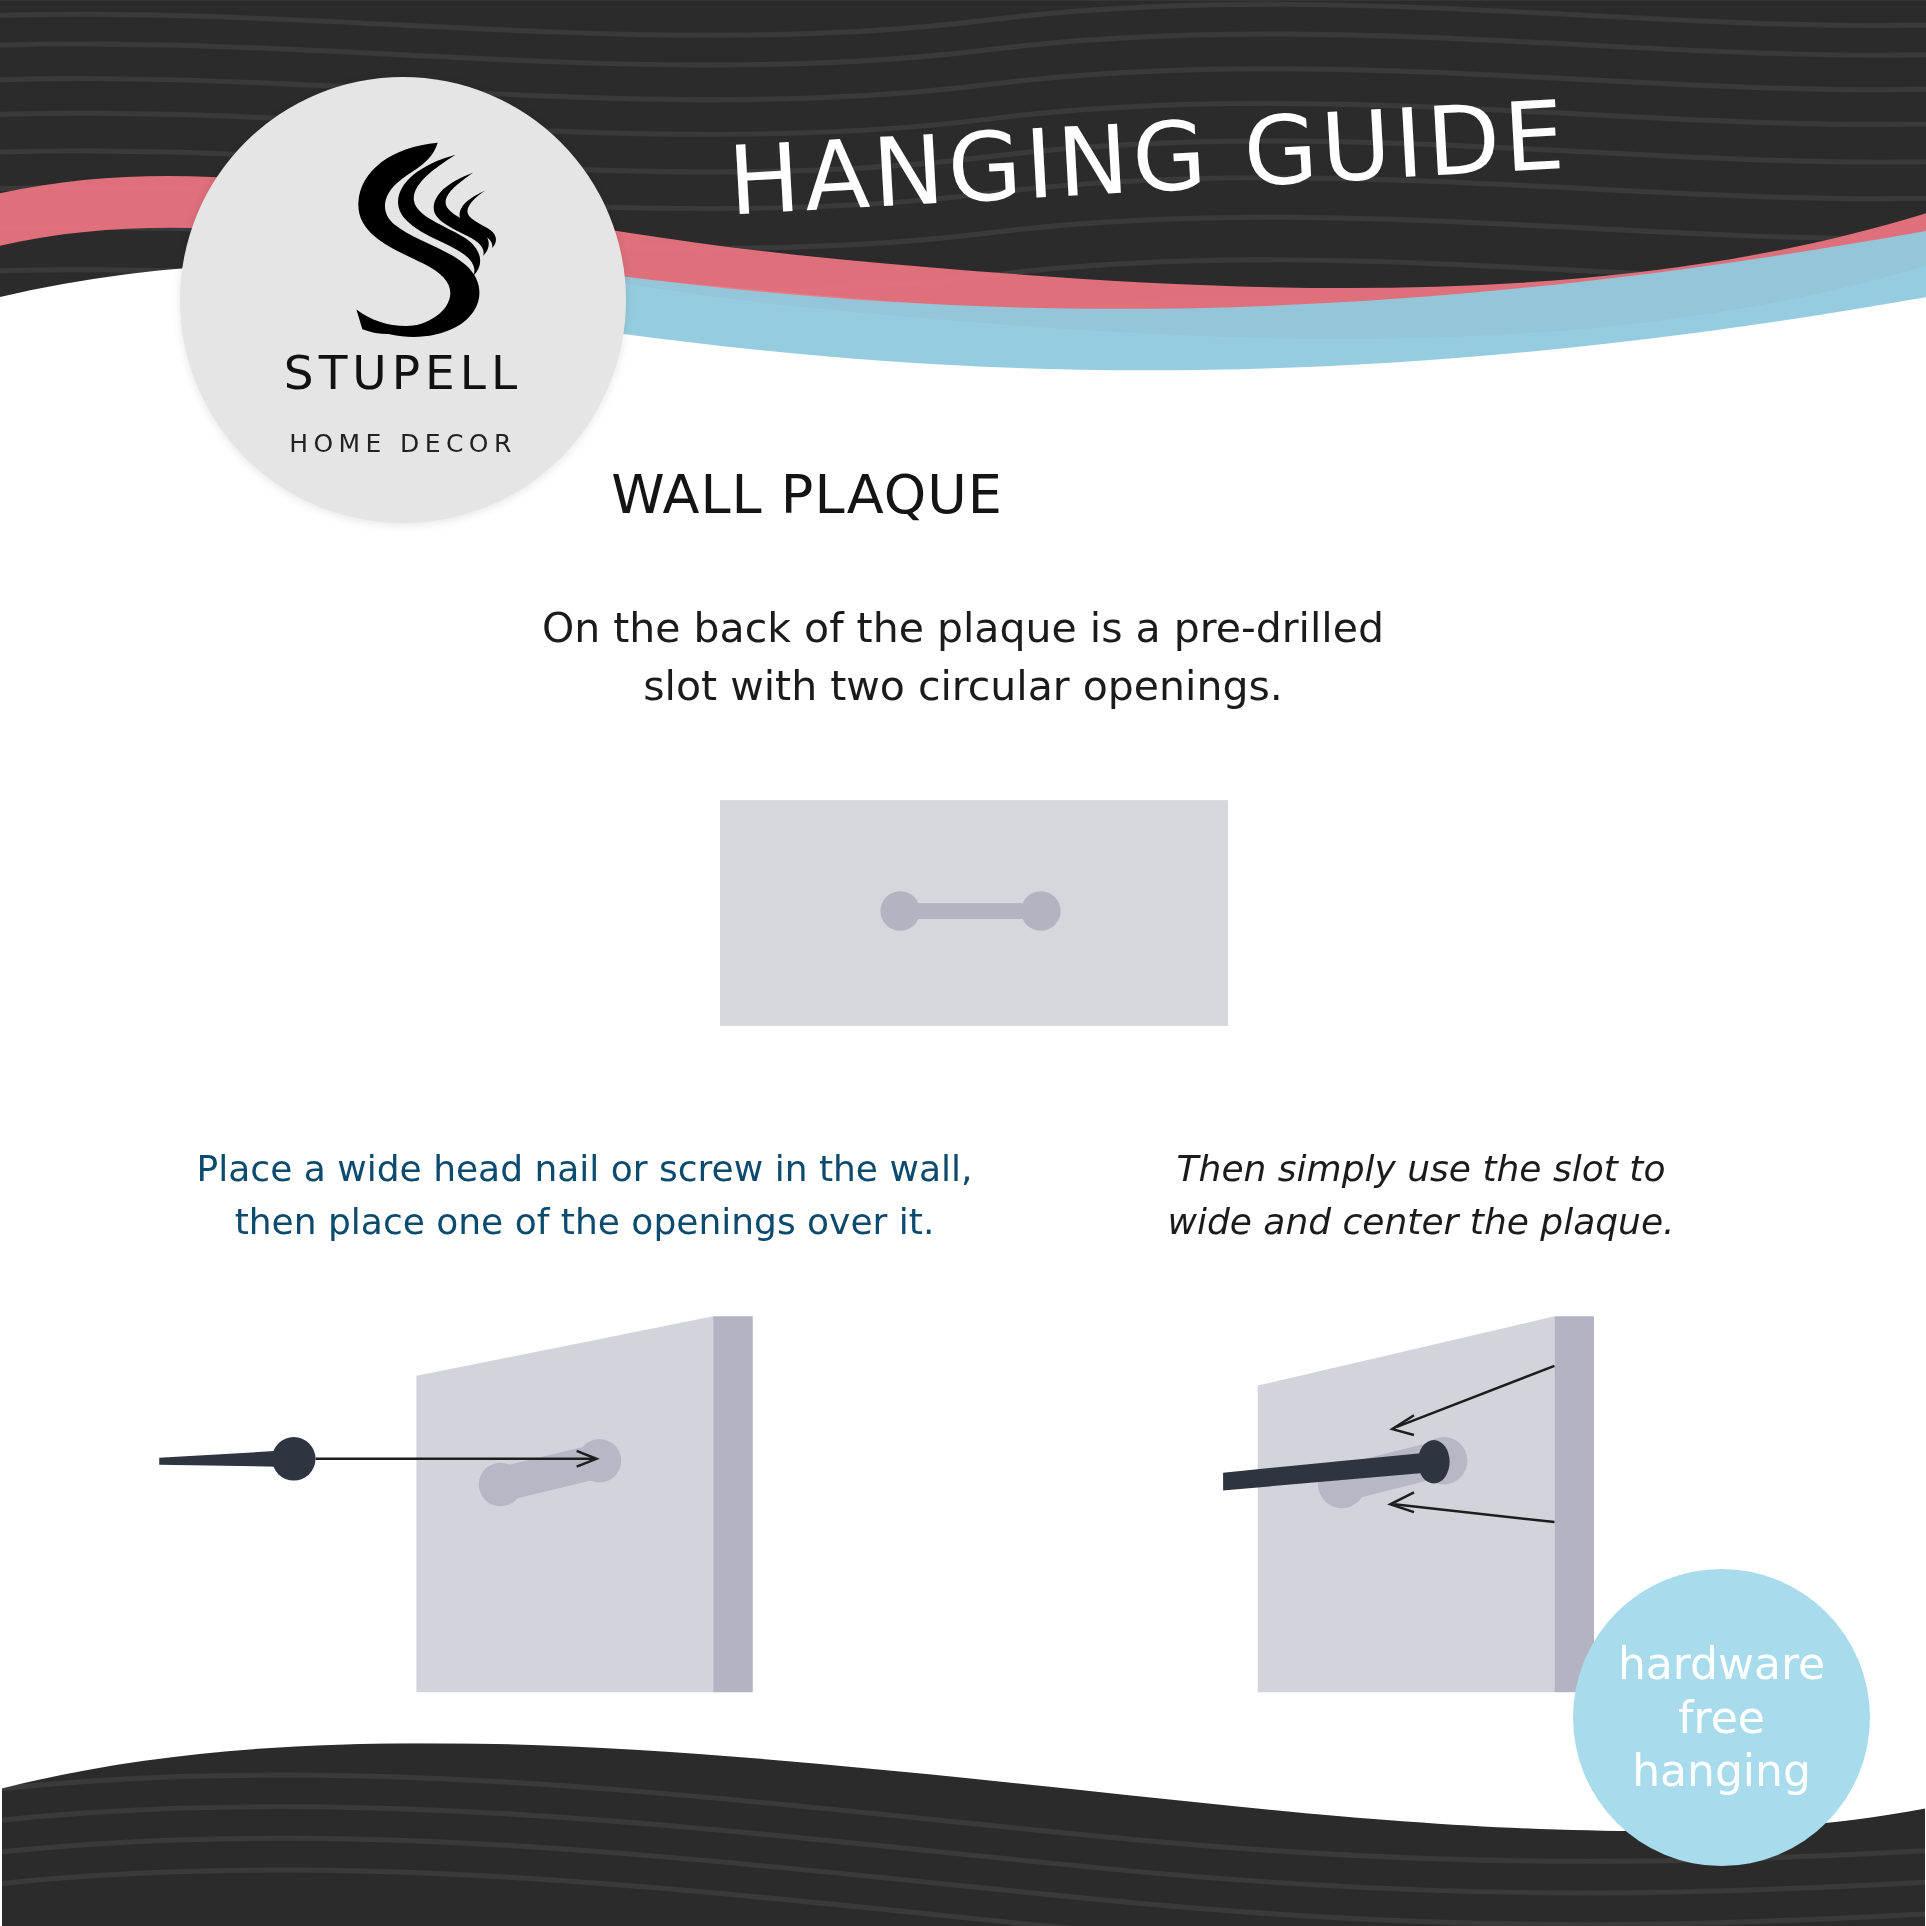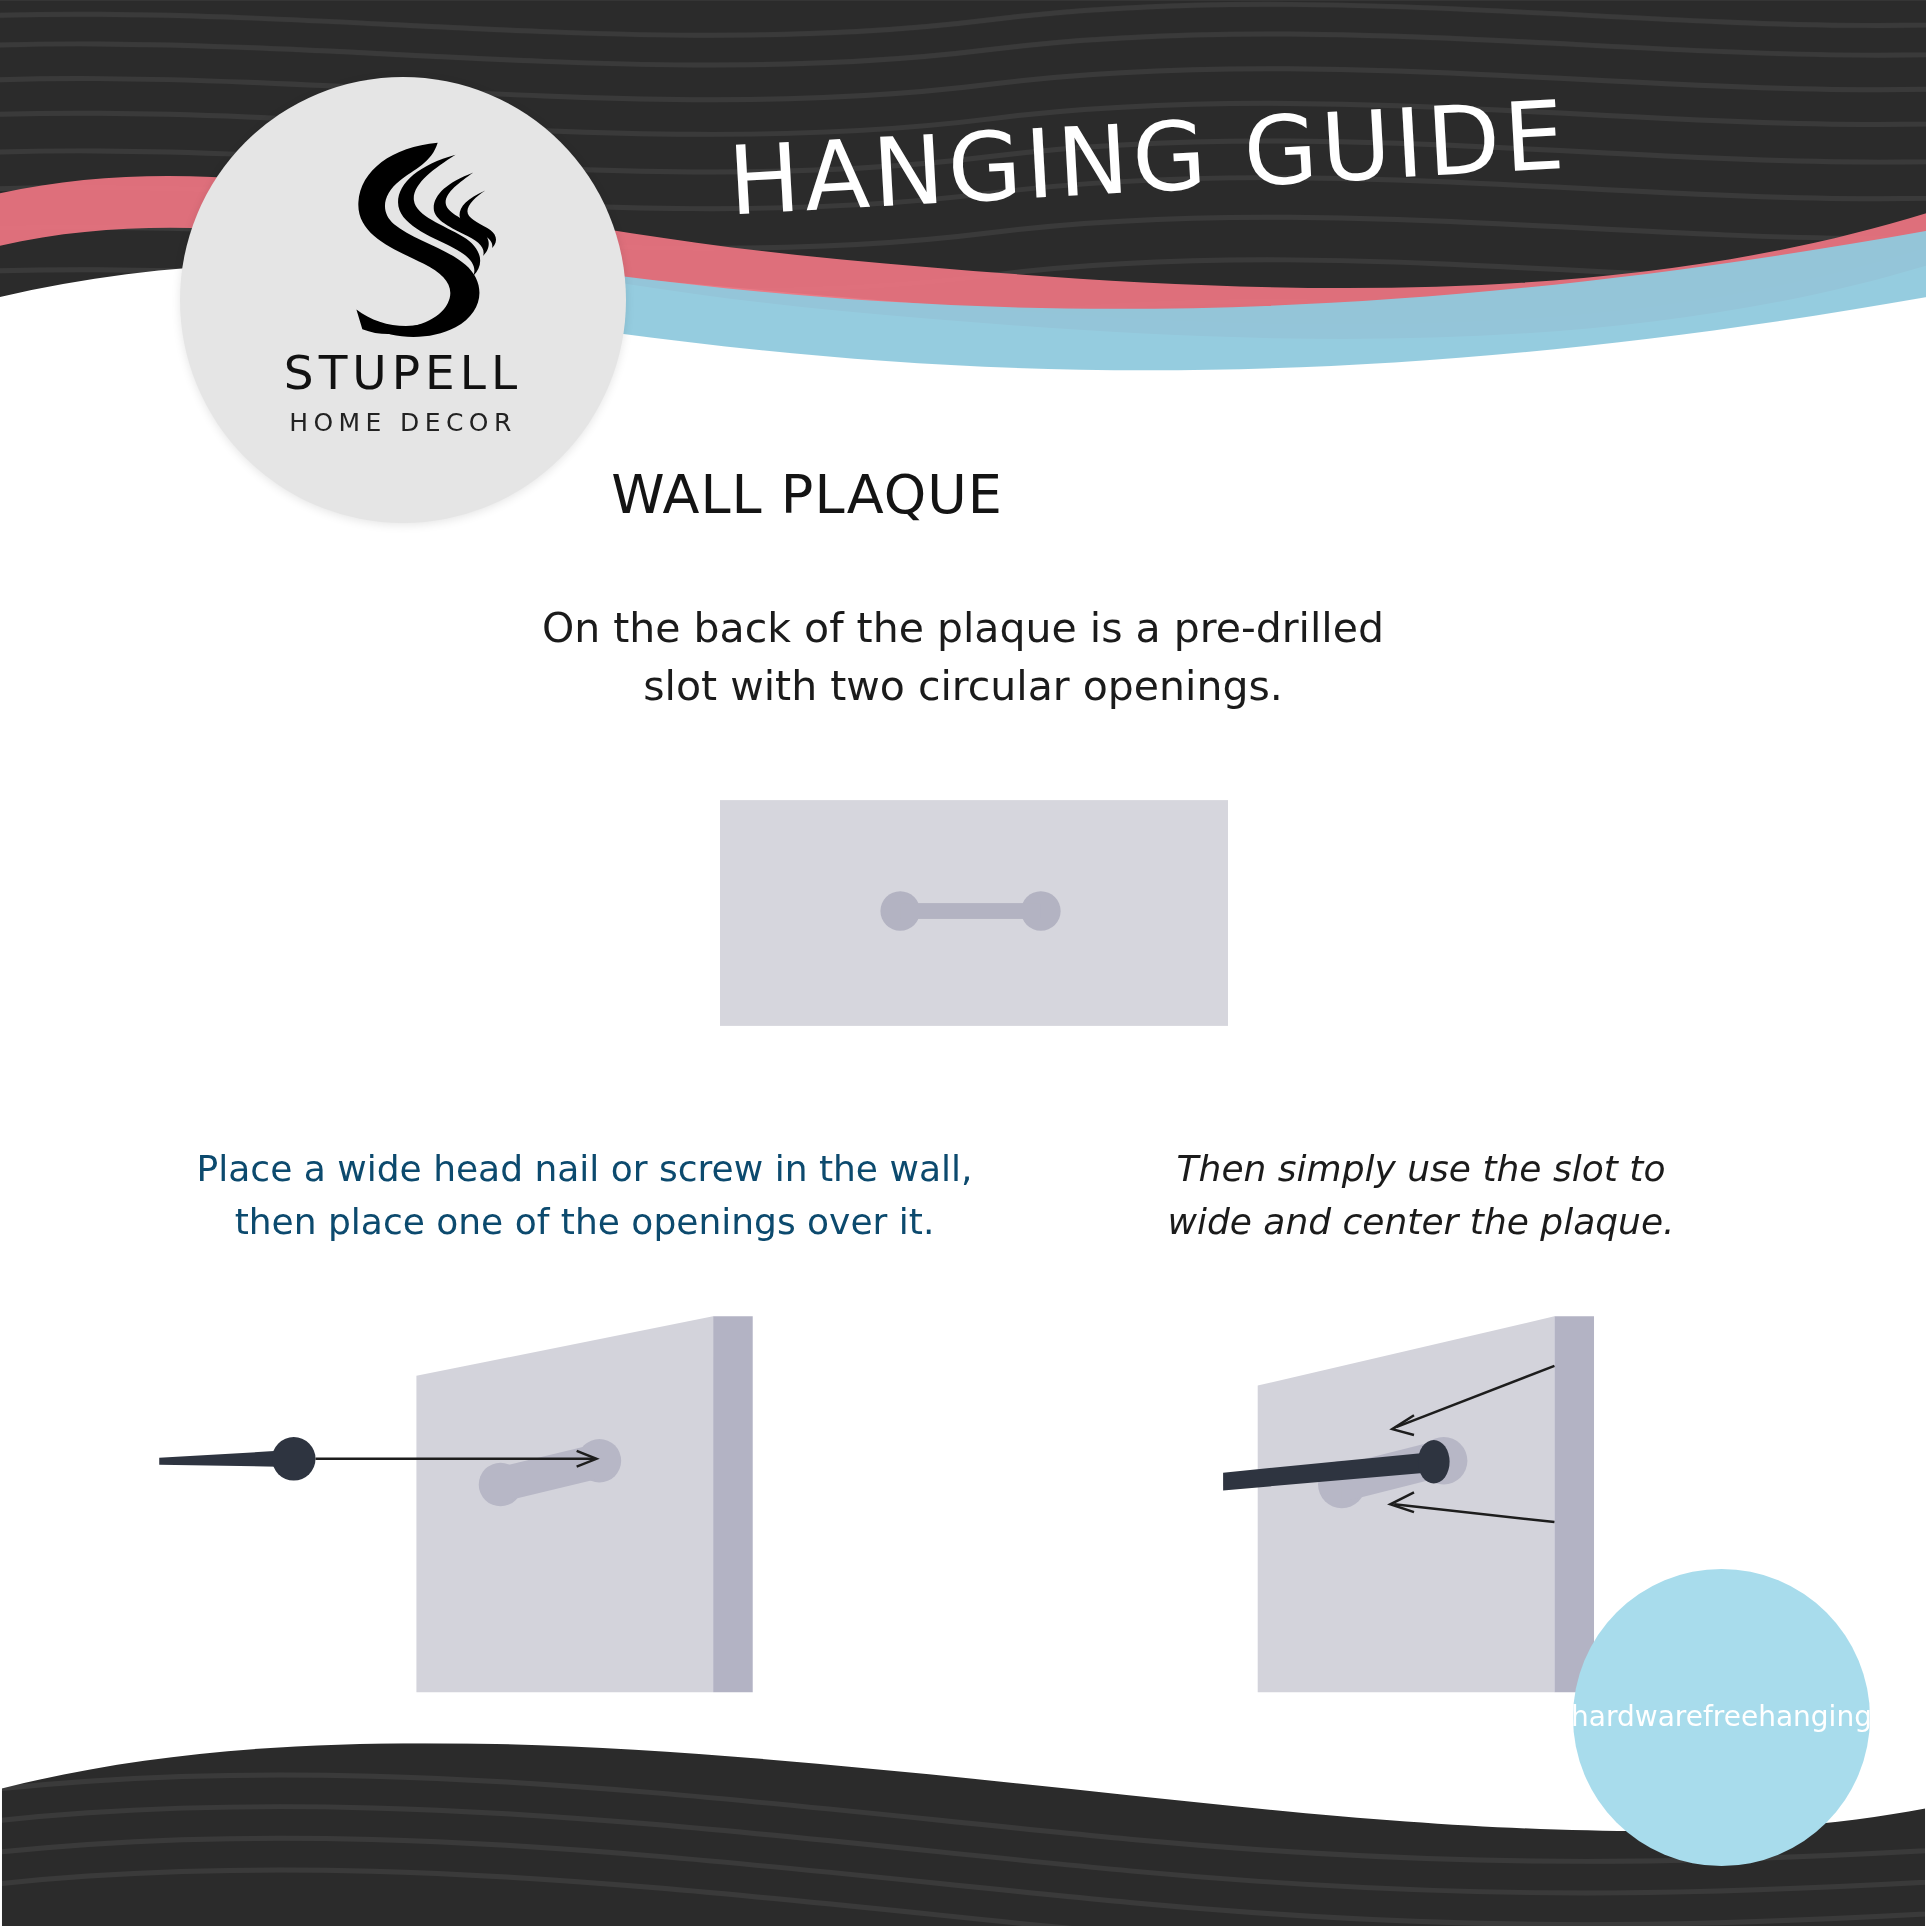--- a/index.html
+++ b/index.html
@@ -51,21 +51,21 @@
     letter-spacing: 5px;
     color: #111111;
     font-family: "DejaVu Sans", sans-serif;
     font-weight: 400;
     margin-top: -8px;
   }
   .logo-sub {
     font-size: 25px;
     letter-spacing: 5.4px;
     color: #222222;
-    margin-top: 8px;
+    margin-top: 29px;
     font-family: "DejaVu Sans", sans-serif;
   }
 
   
   .headline {
     position: absolute;
     left: 728px;
     top: 99px;
     width: 990px;
     color: #ffffff;
@@ -163,26 +163,26 @@
   
   .badge {
     position: absolute;
     right: 57px;
     bottom: 61px;
     width: 297px;
     height: 297px;
     border-radius: 50%;
     background: #a8dcec;
     display: flex;
-    flex-direction: row;
+    flex-direction: column;
     align-items: center;
     justify-content: center;
     z-index: 20;
     color: #ffffff;
-    font-size: 28px;
+    font-size: 44px;
     line-height: 1.22;
     font-family: "DejaVu Sans", sans-serif;
     text-align: right;
   }
 </style>
 </head>
 <body>
 
 <div class="top-banner">
   <svg width="1927" height="416" viewBox="0 0 1946 420" xmlns="http://www.w3.org/2000/svg">

